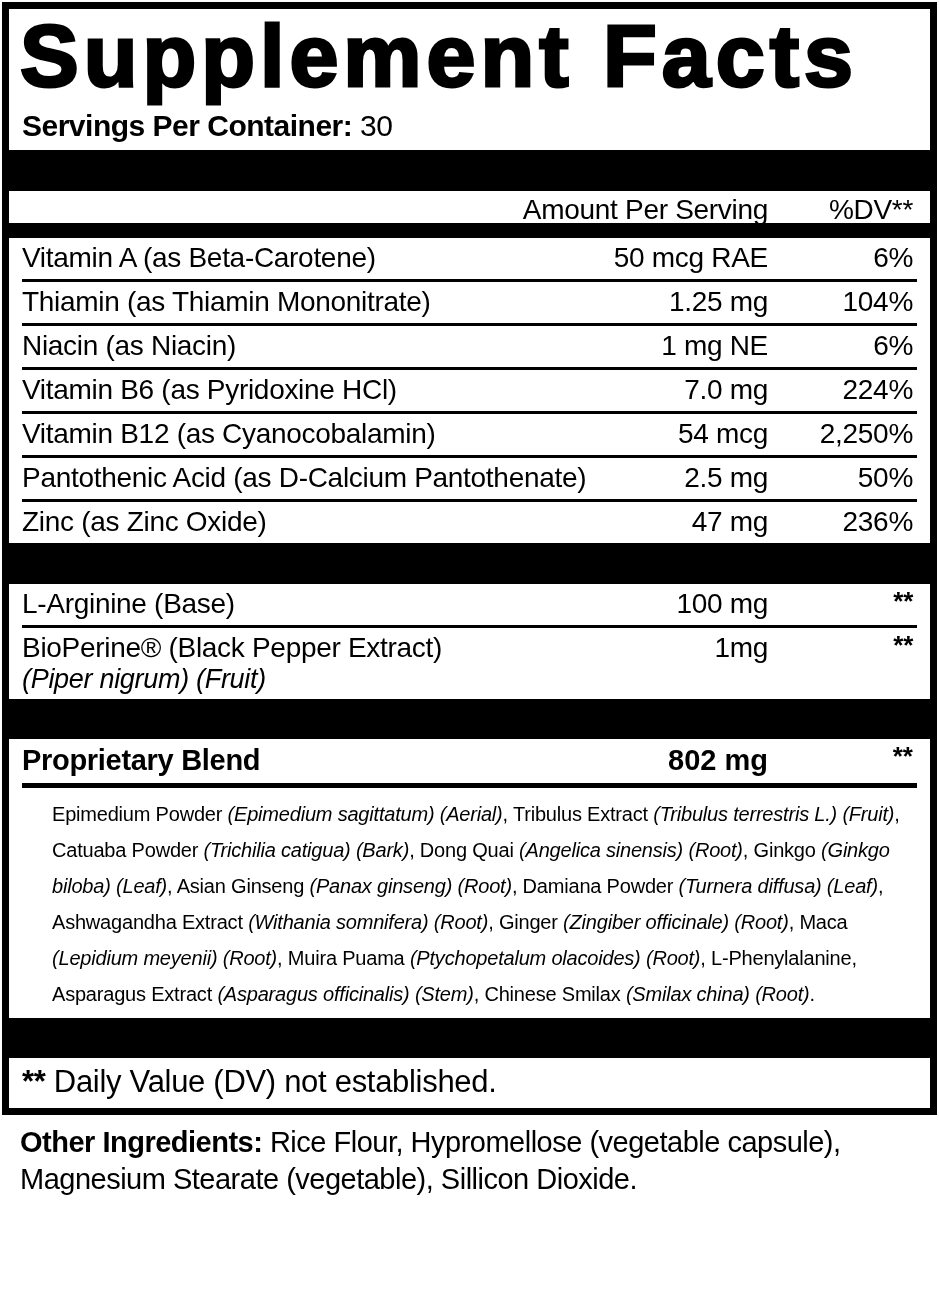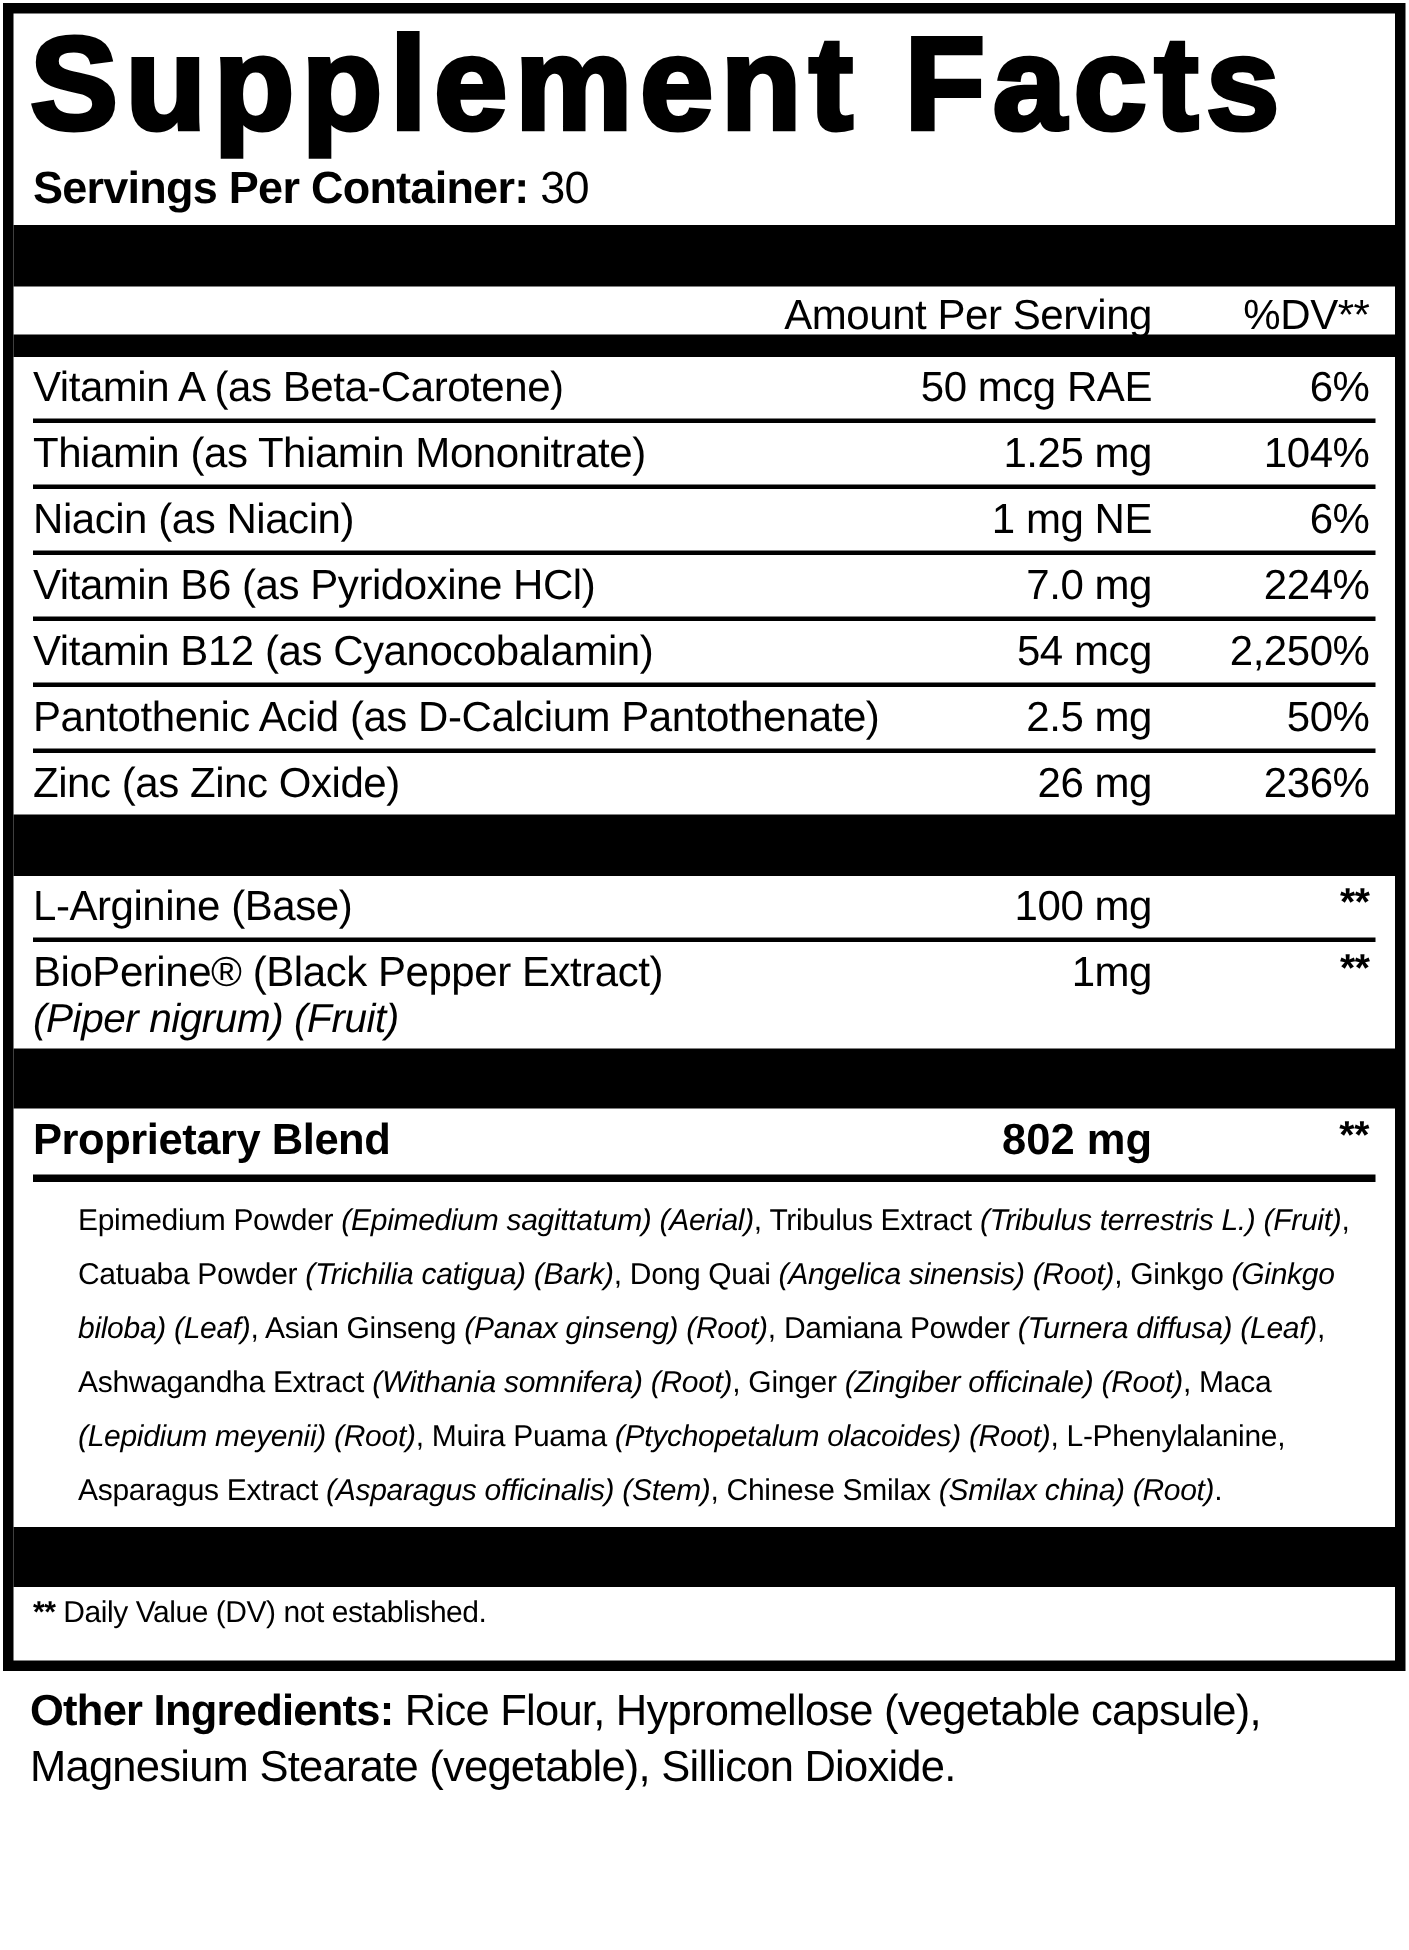--- a/index.html
+++ b/index.html
@@ -6,21 +6,21 @@
     margin: 0; padding: 0;
     width: 939px; height: 1300px;
     background: #ffffff;
     color: #000;
     font-family: "Liberation Sans", sans-serif;
     overflow: hidden;
   }
   .label-box {
     margin: 2px;
     border: 7px solid #000;
-    padding: 0 13px 18px 13px;
+    padding: 0 13px 6px 13px;
     box-sizing: border-box;
     width: 935px;
   }
   .title {
     font-weight: bold;
     font-size: 88px;
     line-height: 1.0;
     letter-spacing: 5px;
     margin: 3px 0 7px -2px;
     -webkit-text-stroke: 3px #000;
@@ -95,21 +95,21 @@
   .blend-para {
     margin: 8px 0 4px 30px;
     width: 848px;
     font-size: 20px;
     line-height: 36px;
     letter-spacing: -0.2px;
   }
   .blend-para .it { font-style: italic; }
   .footnote {
     padding: 6px 0 2px 0;
-    font-size: 20px;
+    font-size: 31px;
     letter-spacing: -0.3px;
   }
   .footnote .ast { font-weight: bold; }
   .other {
     margin: 9px 15px 0 20px;
     font-size: 29px;
     line-height: 37px;
     letter-spacing: -0.5px;
   }
   .other .lbl { font-weight: bold; }
@@ -159,21 +159,21 @@
         <span class="amount">54 mcg</span>
         <span class="dv">2,250%</span>
       </div>
       <div class="row">
         <span class="name">Pantothenic Acid (as D-Calcium Pantothenate)</span>
         <span class="amount">2.5 mg</span>
         <span class="dv">50%</span>
       </div>
       <div class="row">
         <span class="name">Zinc (as Zinc Oxide)</span>
-        <span class="amount">26 mg</span>
+        <span class="amount">47 mg</span>
         <span class="dv">236%</span>
       </div>
     </div>
 
   <div class="bar bar-mid"></div>
 
   <div class="rows" id="extra-rows">
       <div class="row">
         <span class="name">L-Arginine (Base)</span>
         <span class="amount">100 mg</span>

